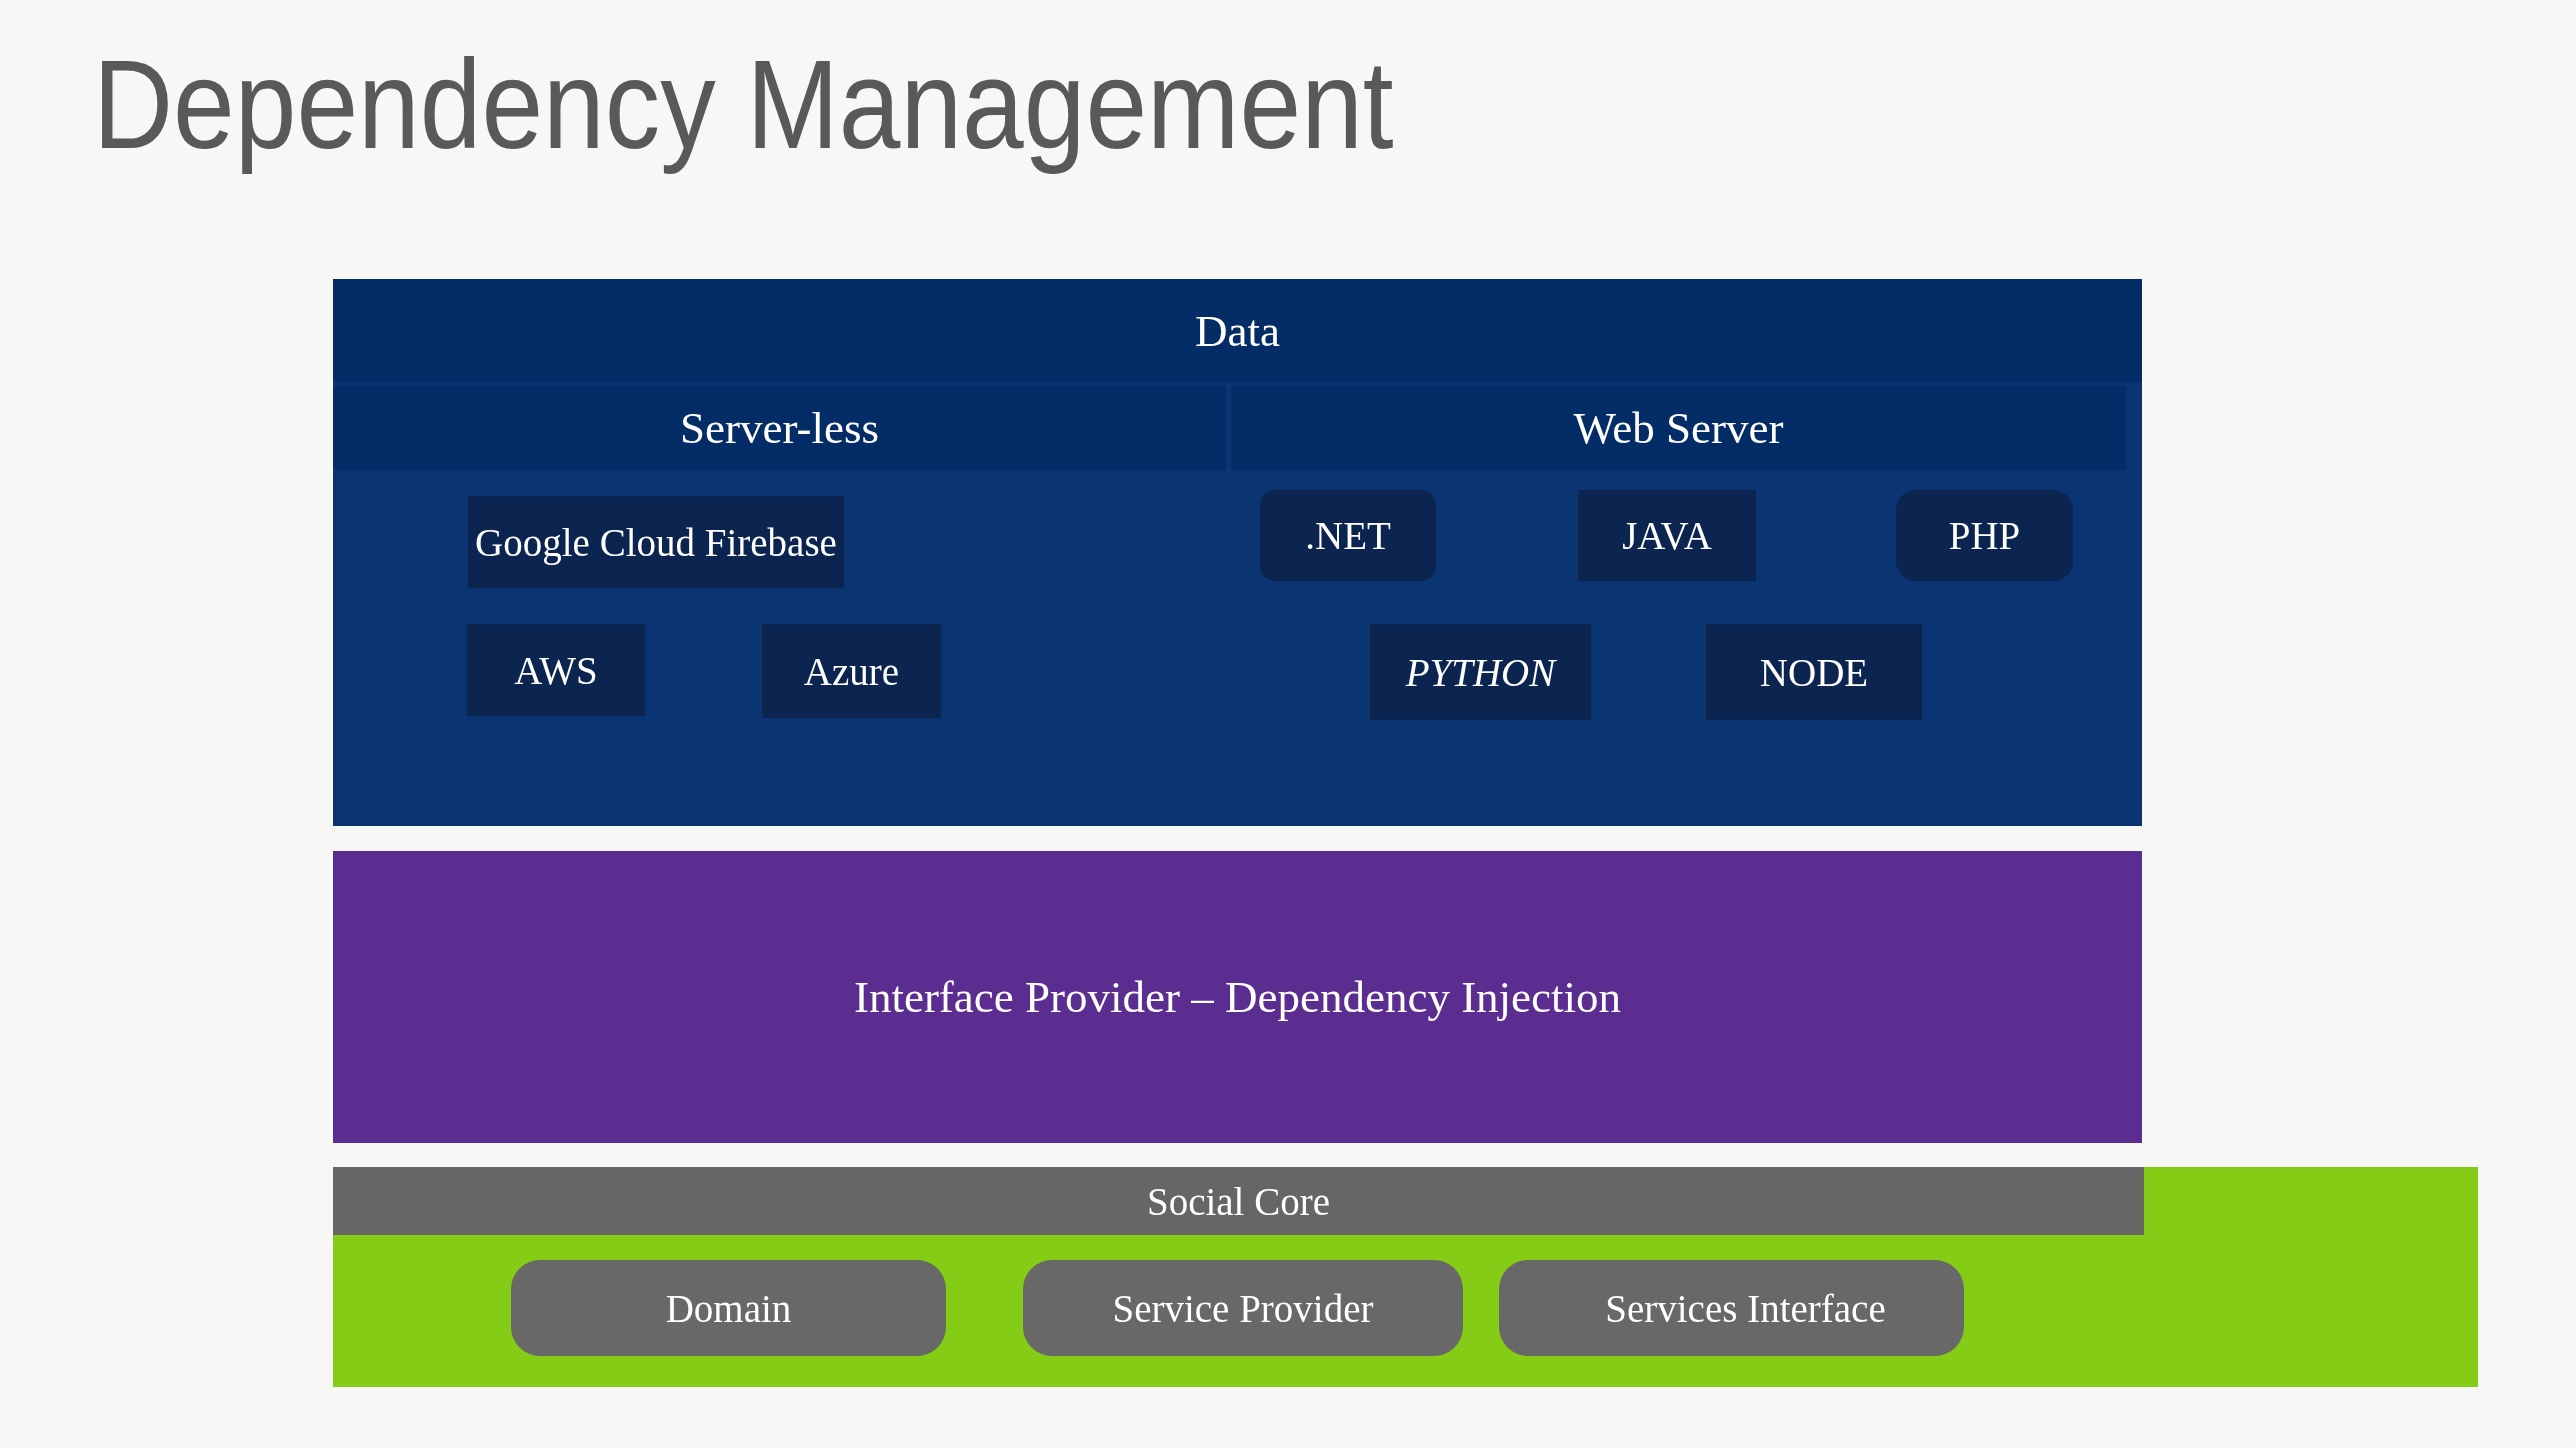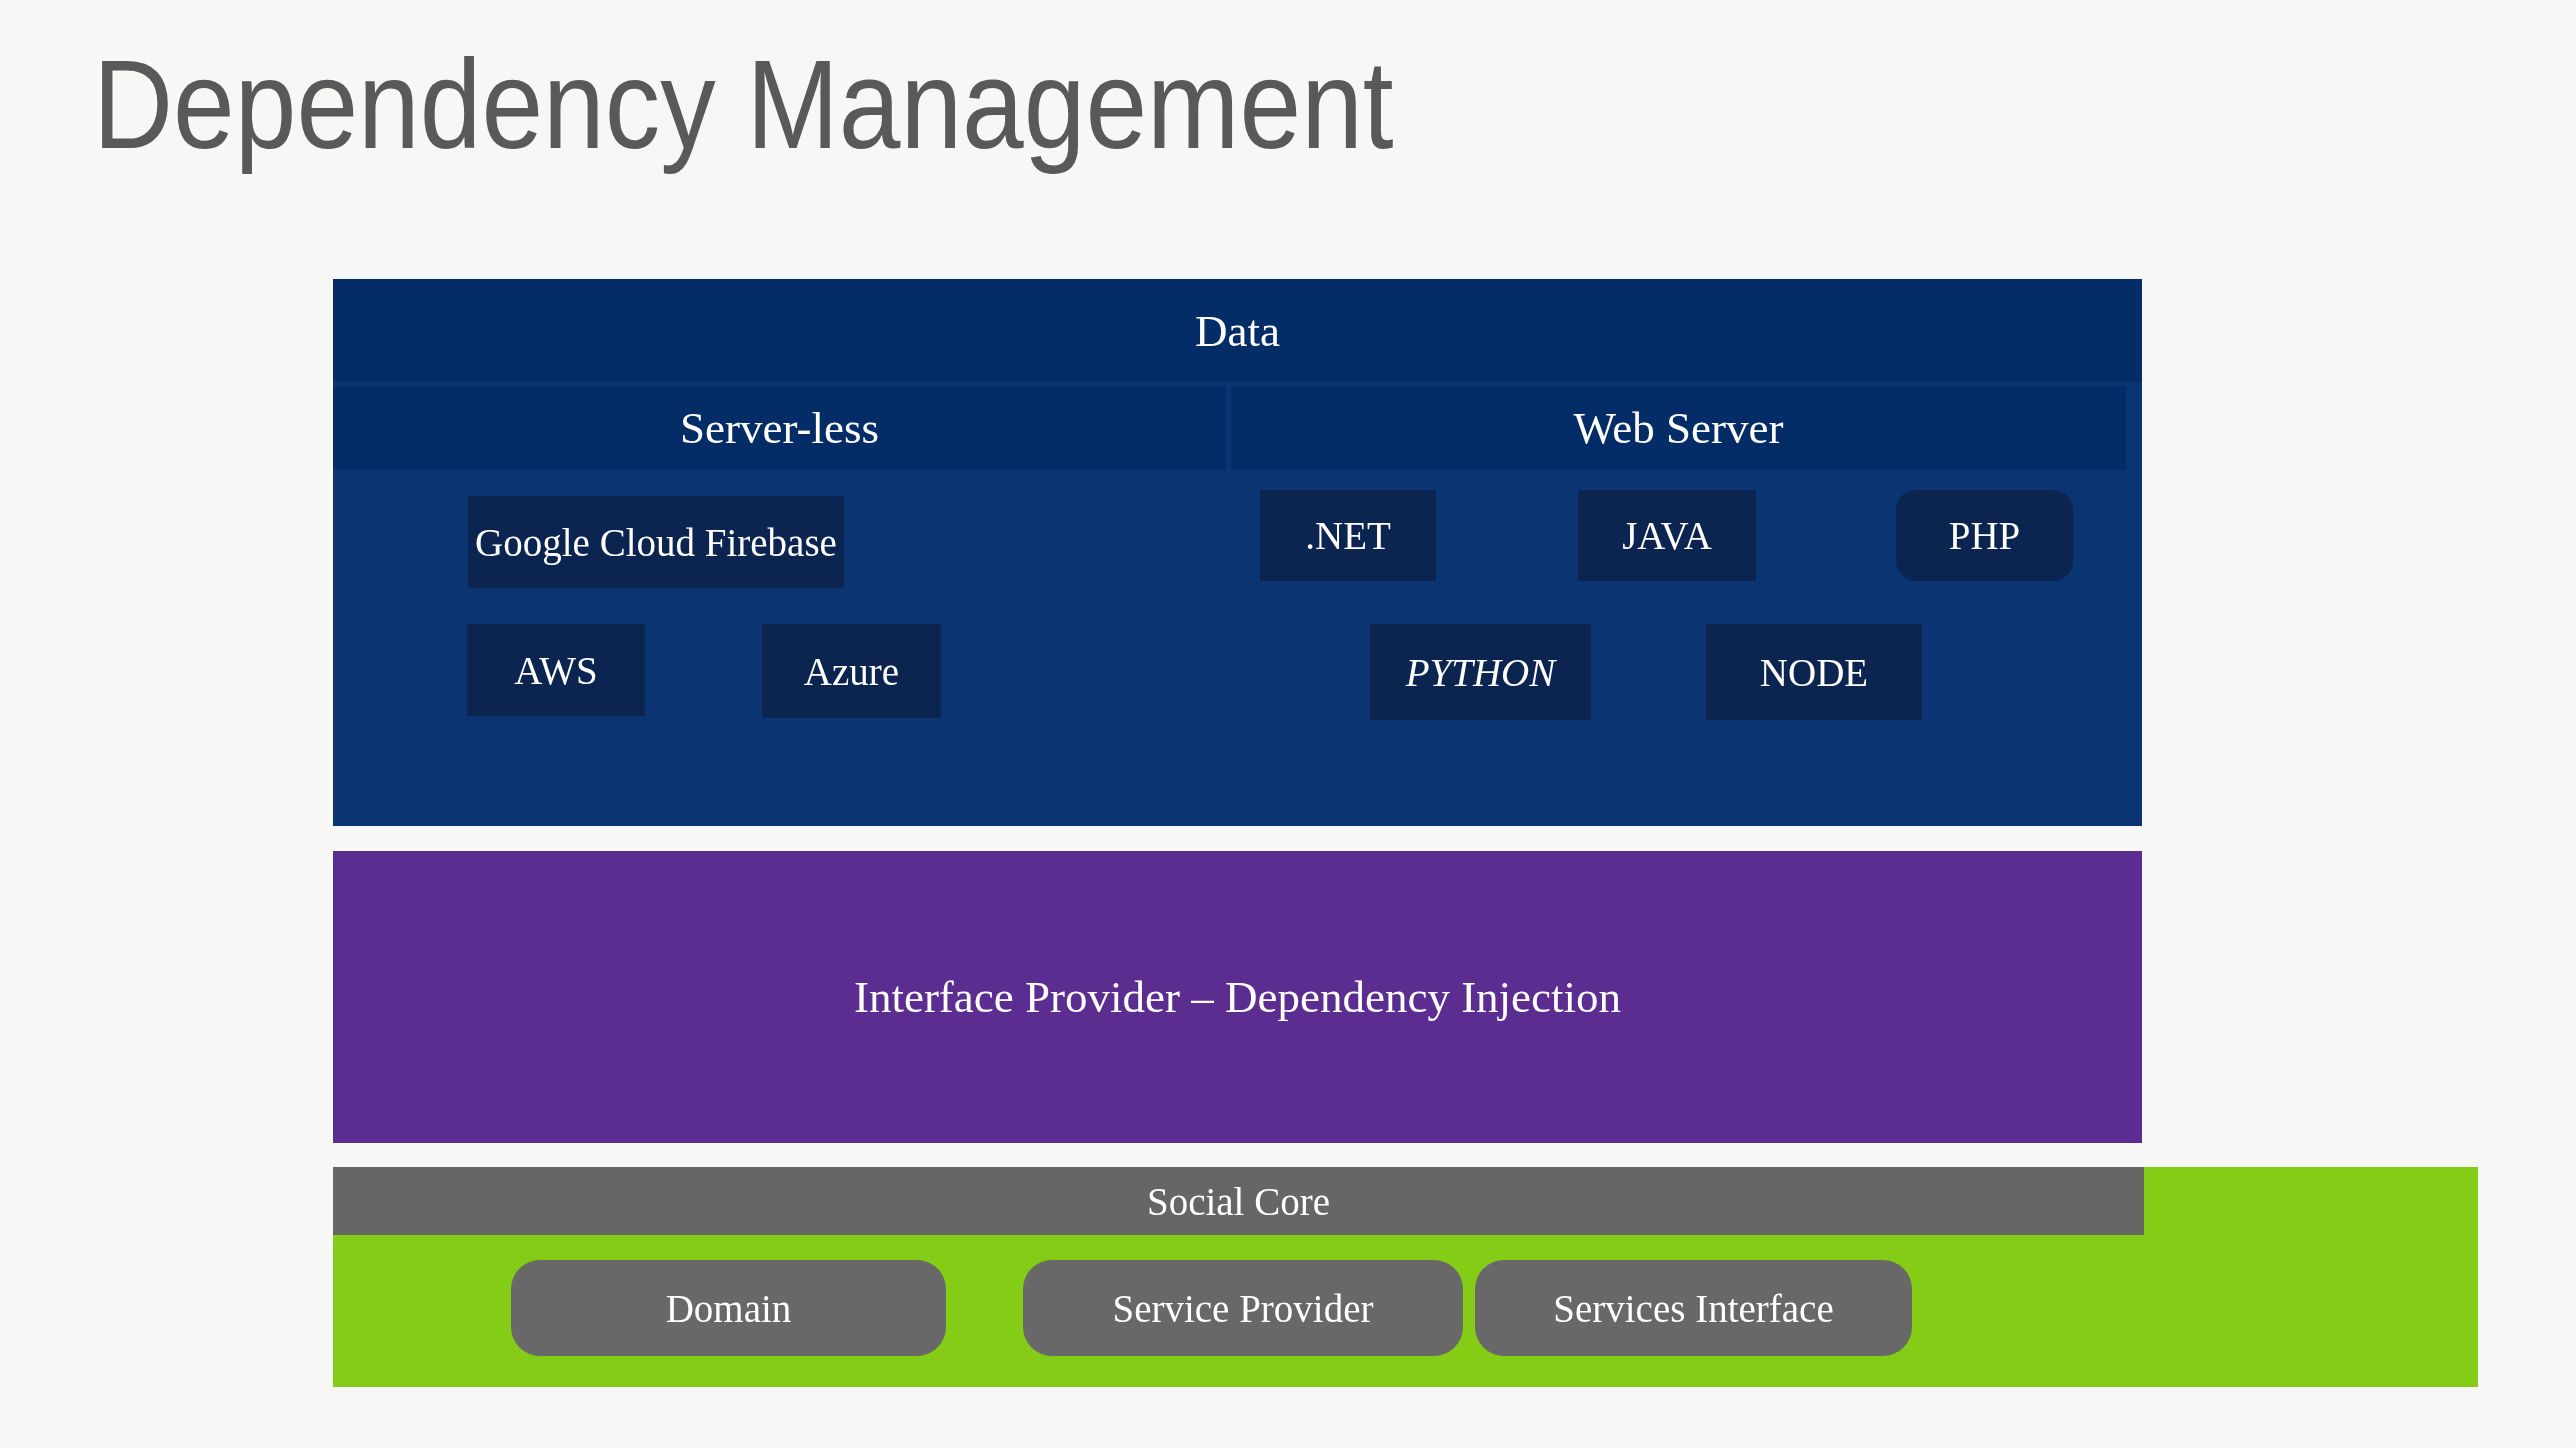--- a/index.html
+++ b/index.html
@@ -45,21 +45,21 @@
     position: absolute;
     background: #0c2450;
     display: flex; align-items: center; justify-content: center;
     color: #ffffff;
     font-size: 39px;
     white-space: nowrap;
   }
   .chip-google { left: 135px;  top: 217px; width: 376px; height: 92px; }
   .chip-aws    { left: 134px;  top: 345px; width: 178px; height: 92px; }
   .chip-azure  { left: 429px;  top: 345px; width: 179px; height: 94px; }
-  .chip-net    { left: 927px; top: 211px; width: 176px; height: 91px; }
+  .chip-net    { left: 927px; top: 211px; width: 176px; height: 91px; border-radius: 15px; }
   .chip-java   { left: 1245px; top: 211px; width: 178px; height: 91px; }
   .chip-php    { left: 1563px; top: 211px; width: 177px; height: 91px; border-radius: 20px; }
   .chip-python { left: 1037px; top: 345px; width: 221px; height: 96px; font-style: italic; }
   .chip-node   { left: 1373px; top: 345px; width: 216px; height: 96px; }
   .injection-layer {
     left: 333px; top: 851px; width: 1809px; height: 292px;
     background: #5b2d91;
     display: flex; align-items: center; justify-content: center;
     color: #ffffff; font-size: 45px;
   }
@@ -76,21 +76,21 @@
   .gchip {
     position: absolute; top: 93px; height: 96px;
     background: #686868;
     display: flex; align-items: center; justify-content: center;
     color: #ffffff; font-size: 39px;
     white-space: nowrap;
     border-radius: 29px;
   }
   .gchip-domain    { left: 178px;  width: 435px; }
   .gchip-provider  { left: 690px;  width: 440px; }
-  .gchip-interface { left: 1142px; width: 437px; }
+  .gchip-interface { left: 1166px; width: 437px; padding-left: 28px; }
 </style>
 </head>
 <body>
 
 <div class="slide">
 
   <div class="slide-title">Dependency Management</div>
 
   <div class="layer data-layer">
     <div class="band data-header">Data</div>

